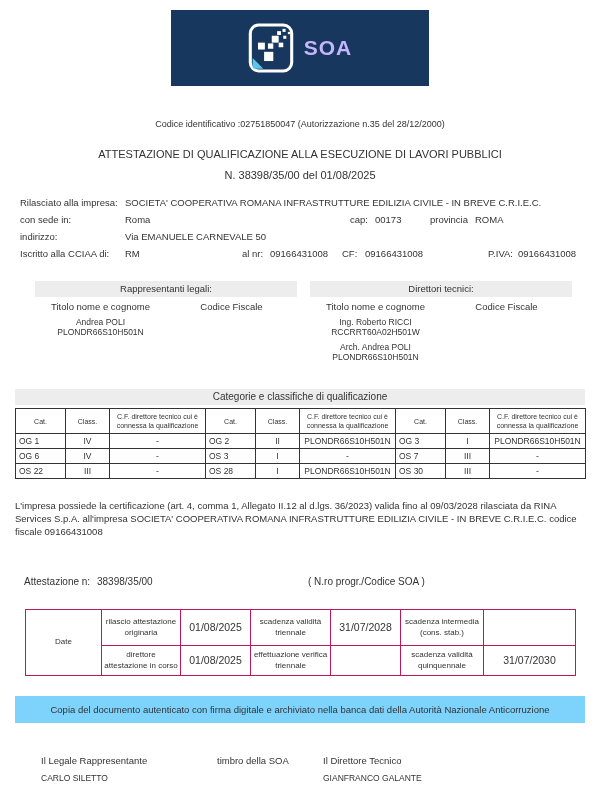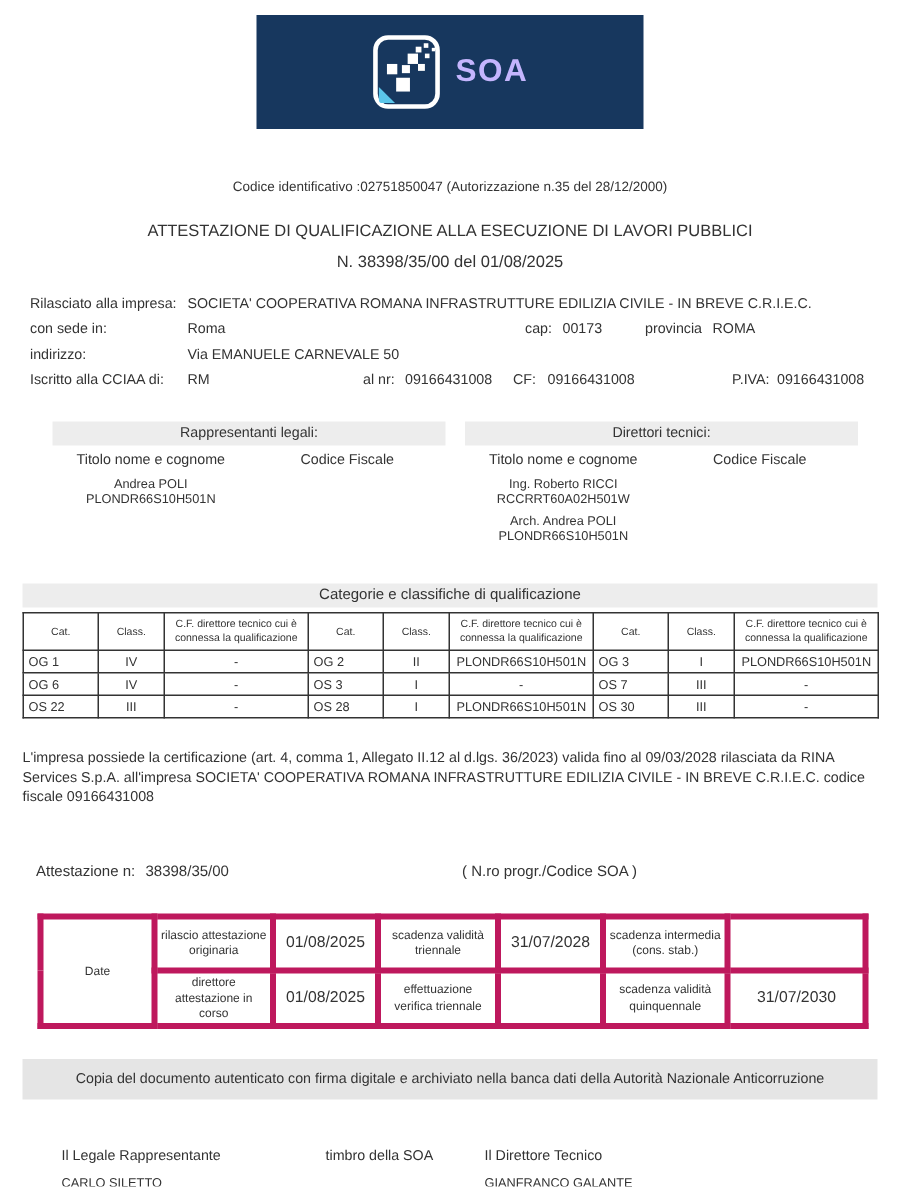--- a/index.html
+++ b/index.html
@@ -44,27 +44,27 @@
   table.cats td.cls, table.cats td.cf { text-align:center; }
 
   .cert-par { margin:20px 0 0 15px; width:572px; font-size:9.5px; line-height:13px; }
 
   
   .att-line { position:relative; margin-top:38px; height:16px; font-size:10px; }
   .att-line span { position:absolute; white-space:nowrap; }
 
   
   table.dates { border-collapse:collapse; margin:17px 0 0 25px; width:550px; table-layout:fixed; }
-  table.dates td { border:4px solid #be185d; font-size:8px; text-align:center; vertical-align:middle; line-height:1.3; padding:1px 2px; }
+  table.dates td { border:1px solid #be185d; font-size:8px; text-align:center; vertical-align:middle; line-height:1.3; padding:1px 2px; }
   table.dates td.val { font-size:10.5px; }
   table.dates tr.r1 td { height:36px; }
   table.dates tr.r2 td { height:30px; }
 
   
-  .footer-banner { margin:20px 17px 0 15px; width:570px; background:#e5e5e5; font-size:9.5px;
+  .footer-banner { margin:20px 17px 0 15px; width:570px; background:#7dd3fc; font-size:9.5px;
                    text-align:center; padding:8px 0; }
   .signatures { position:relative; margin-top:32px; height:40px; }
   .sig { position:absolute; text-align:left; }
   .sig .lab { font-size:9.5px; }
   .sig .nam { font-size:8.5px; margin-top:7px; }
   .sig-left { left:41px; width:160px; }
   .sig-mid { left:217px; width:120px; }
   .sig-right { left:323px; width:170px; }
 </style>
 </head>

